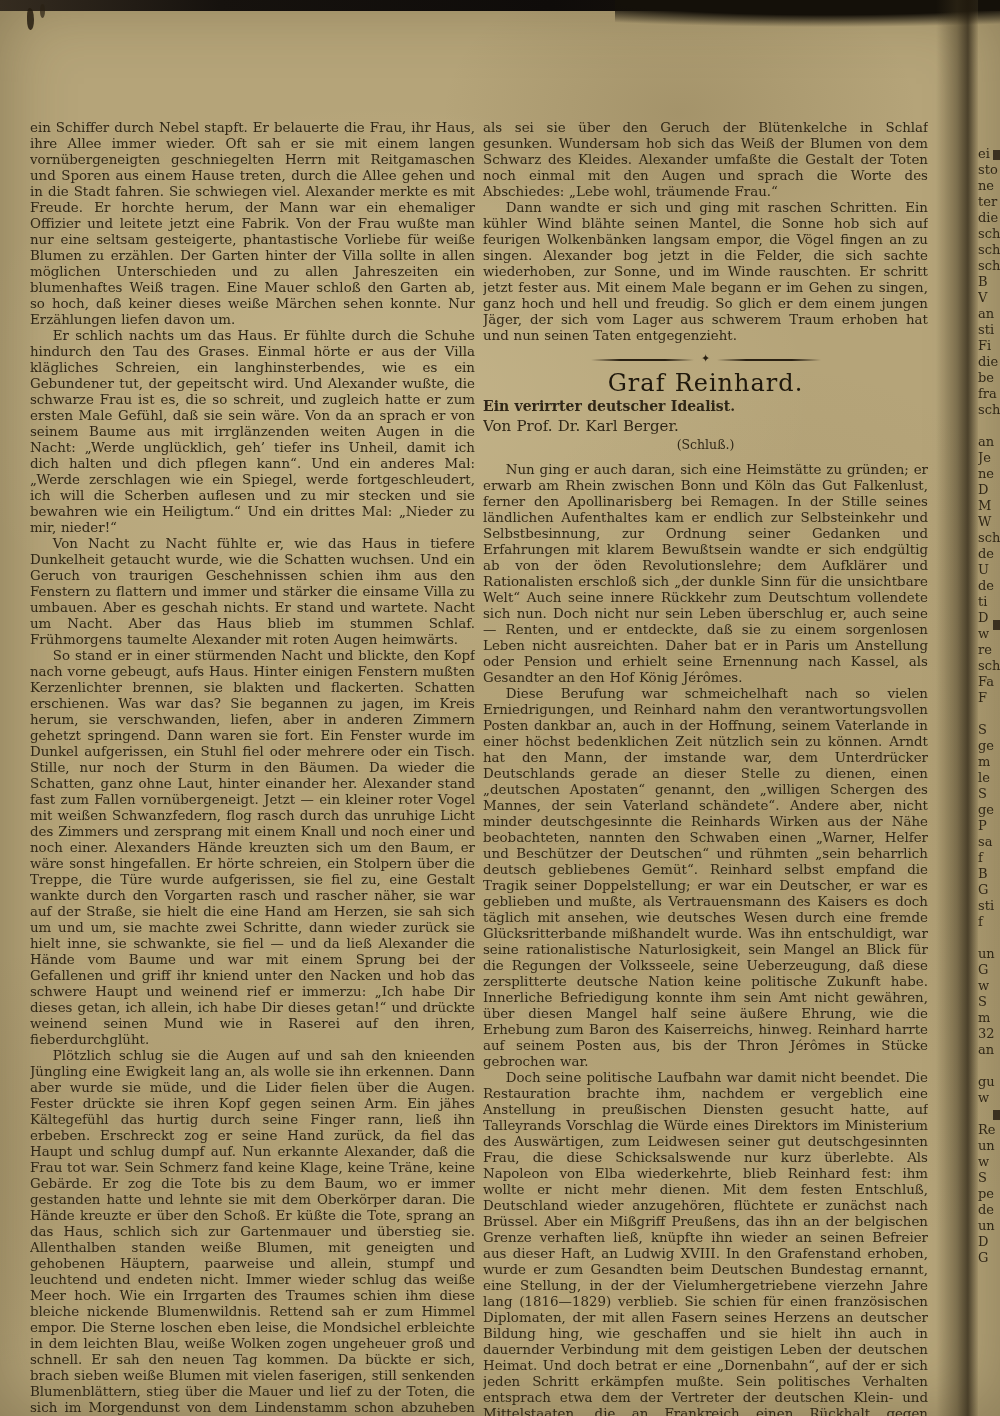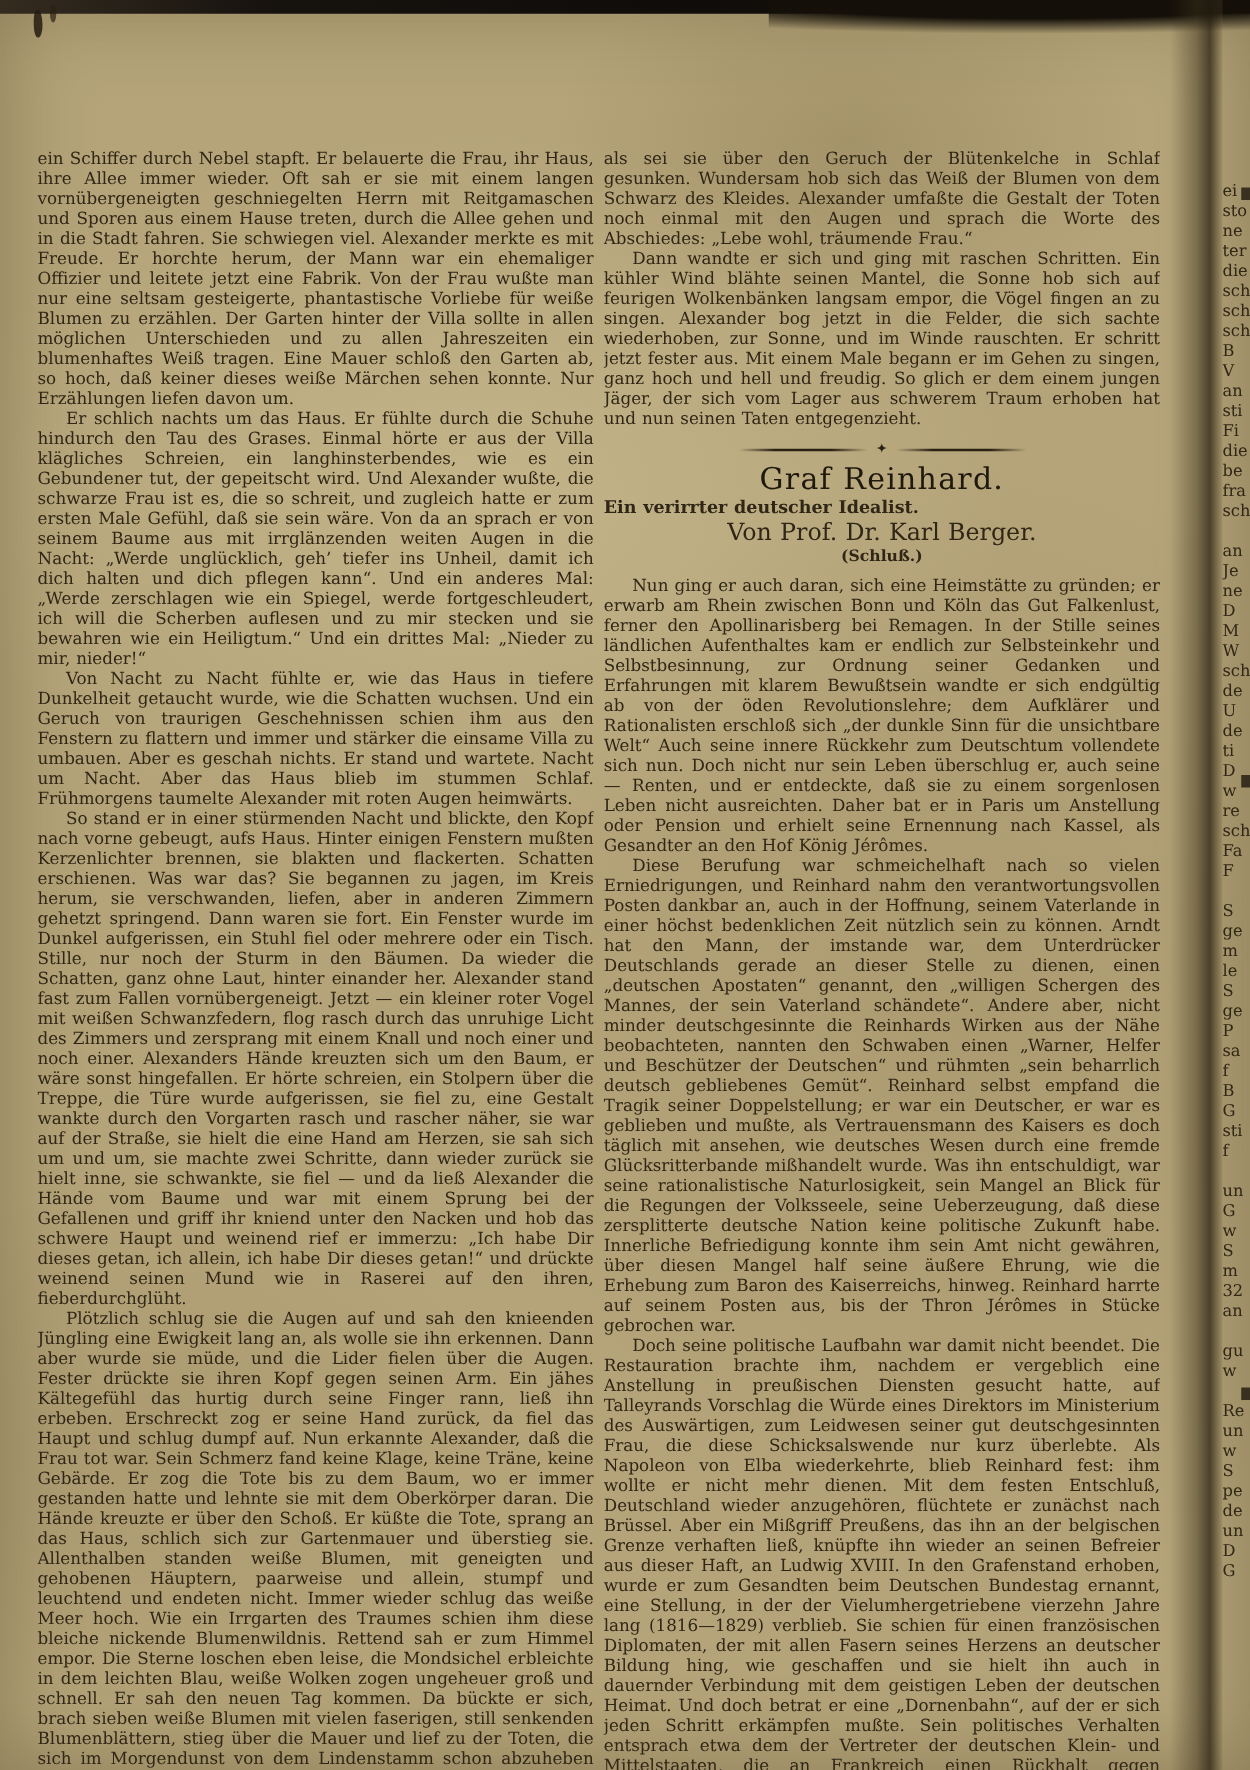--- a/index.html
+++ b/index.html
@@ -65,22 +65,22 @@
   .divider .rule {
     flex:1; height:2px;
     background:linear-gradient(90deg, transparent, #2a2113 28%, #2a2113 72%, transparent);
   }
   .divider .ornament { font-size:11px; line-height:1; transform:translateY(-1px); }
   .article-title {
     text-align:center; font-size:24px; font-weight:normal; color:#1f180c;
     letter-spacing:1px; margin:2px 0 7px;
   }
   .article-subtitle { font-size:14px; font-weight:bold; margin:0 0 4px; }
-  .article-byline  { text-align:center; font-size:19px; margin:0 0 3px; }
-  .article-partnote{ text-align:center; font-size:12.5px; margin:0 0 9px;font-weight:bold; }
+  .article-byline  { text-align:left; font-size:15px; margin:0 0 3px; }
+  .article-partnote{ text-align:center; font-size:12.5px; margin:0 0 9px; }
 
   
   .edge-strip {
     position:absolute; top:106px; left:978px; width:22px; height:1300px;
     overflow:hidden; white-space:pre-line;
     font-size:13px; line-height:16px; color:#2f2616;margin-top:40px;
   }
 </style>
 </head>
 <body>

